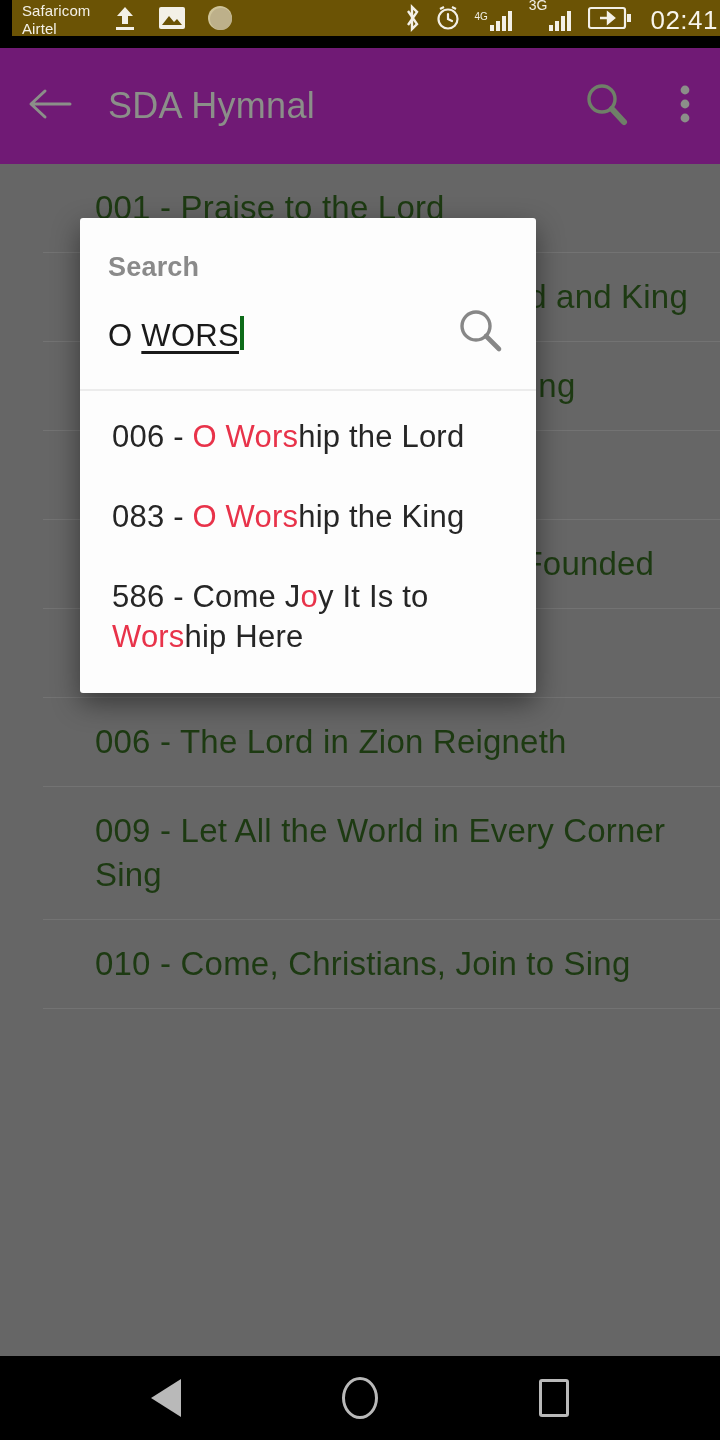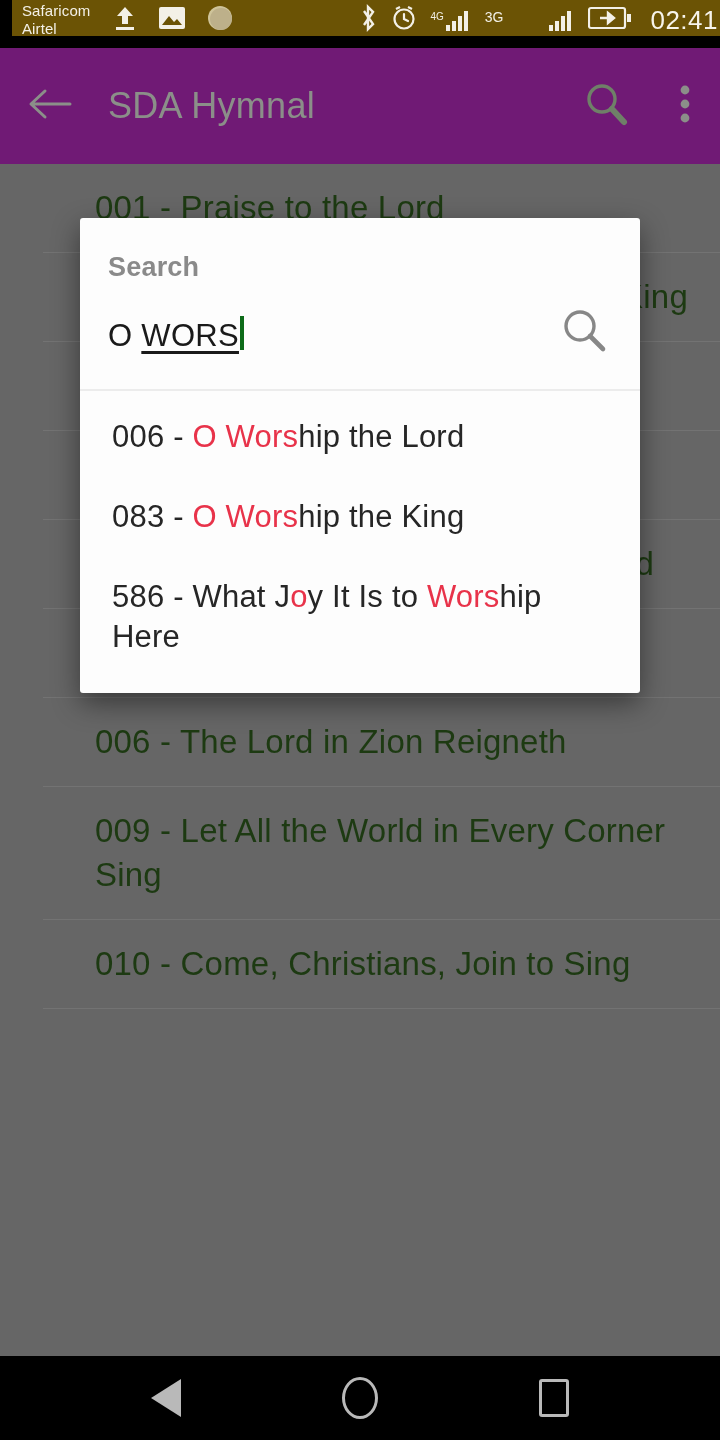--- a/index.html
+++ b/index.html
@@ -49,21 +49,21 @@
   .hymn-row {
     padding:22px 30px 22px 52px;
     border-bottom:1px solid #737373;
   }
   .hymn-row .txt {
     font-size:33px; line-height:44px; color:#1d3a12; letter-spacing:.2px;
   }
 
   
   .dialog {
-    position:absolute; left:80px; top:218px; width:560px;
+    position:absolute; left:80px; top:218px; width:456px;
     background:#fdfdfd; border-radius:3px;
     box-shadow:0 10px 28px rgba(0,0,0,.45);
     overflow:hidden;
   }
   .dlg-head { padding:34px 28px 0 28px; }
   .dlg-title { font-size:27px; font-weight:bold; color:#8a8a8a; letter-spacing:.2px; }
   .dlg-input-row {
     display:flex; align-items:center;
     padding:20px 28px 26px 28px;
   }
@@ -145,21 +145,21 @@
       </span>
       <span class="ico" style="display:flex;align-items:flex-end;">
         <span style="font-size:10px;line-height:12px;margin-right:1px;position:relative;top:-9px;">4G</span>
         <svg width="28" height="24" viewBox="0 0 28 24">
           <rect x="1" y="17" width="4" height="6" fill="#f3f0e7"></rect>
           <rect x="7" y="13" width="4" height="10" fill="#f3f0e7"></rect>
           <rect x="13" y="8" width="4" height="15" fill="#f3f0e7"></rect>
           <rect x="19" y="3" width="4" height="20" fill="#f3f0e7"></rect>
         </svg>
       </span>
-      <span class="ico" style="display:flex;align-items:flex-end;gap:44px;">
+      <span class="ico" style="display:flex;align-items:flex-start;">
         <span style="font-size:14px;line-height:12px;margin-right:1px;position:relative;top:-9px;">3G</span>
         <svg width="28" height="24" viewBox="0 0 28 24">
           <rect x="1" y="17" width="4" height="6" fill="#f3f0e7"></rect>
           <rect x="7" y="13" width="4" height="10" fill="#f3f0e7"></rect>
           <rect x="13" y="8" width="4" height="15" fill="#f3f0e7"></rect>
           <rect x="19" y="3" width="4" height="20" fill="#f3f0e7"></rect>
         </svg>
       </span>
       <span class="ico">
         <svg width="44" height="26" viewBox="0 0 44 26">
@@ -246,21 +246,21 @@
     <div class="dlg-divider"></div>
 
     <div class="suggestions">
       <div class="sug">
         <span>006 - </span><span></span><span class="hl">O Wors</span><span>hip the Lord</span><span class="hl"></span><span></span>
       </div>
       <div class="sug">
         <span>083 - </span><span></span><span class="hl">O Wors</span><span>hip the King</span><span class="hl"></span><span></span>
       </div>
       <div class="sug">
-        <span>586 - </span><span>What J</span><span class="hl">o</span><span>y It Is to </span><span class="hl">Wors</span><span>hip Here</span>
+        <span>586 - </span><span>Come J</span><span class="hl">o</span><span>y It Is to </span><span class="hl">Wors</span><span>hip Here</span>
       </div>
     </div>
   </div>
 
   <div class="navbar">
     <div class="nav-btn">
       <span class="tri"></span>
     </div>
     <div class="nav-btn">
       <span class="circ"></span>

